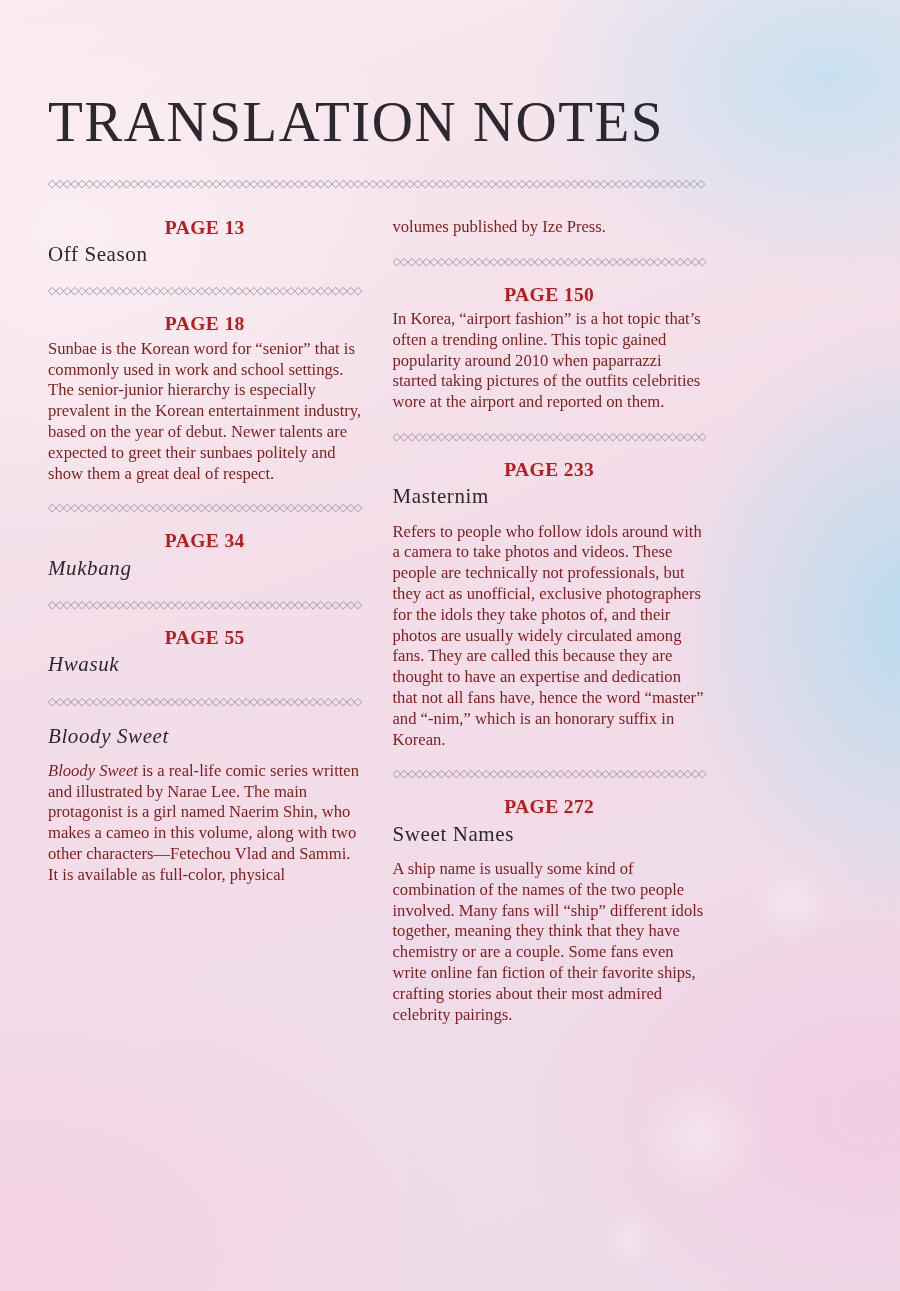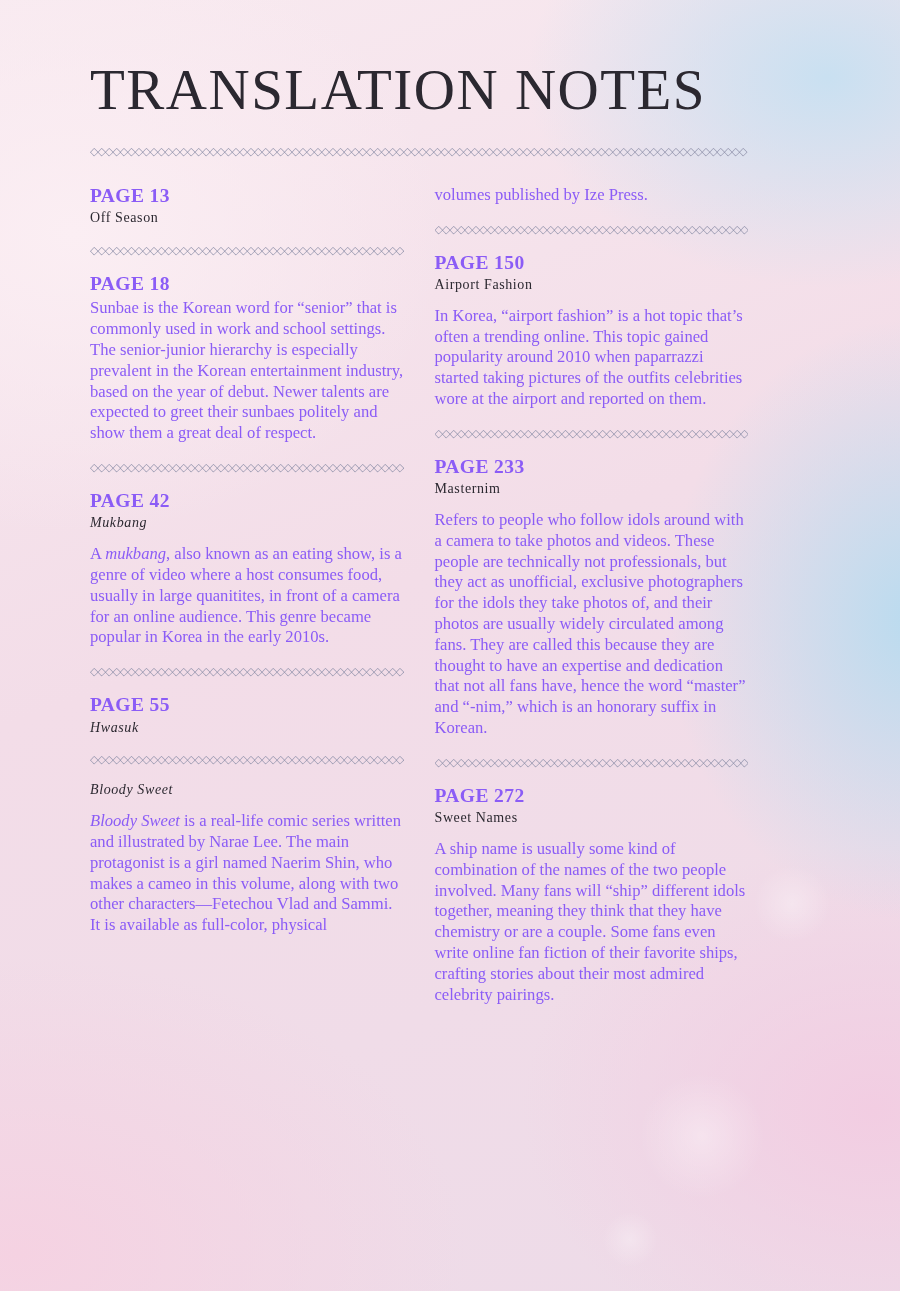--- a/index.html
+++ b/index.html
@@ -19,22 +19,22 @@
       radial-gradient(ellipse 430px 300px at 92% 6%, #c9e0f1 0%, rgba(201,224,241,0) 70%),
       radial-gradient(ellipse 360px 430px at 102% 48%, #b9dbef 0%, rgba(185,219,239,0) 70%),
       radial-gradient(ellipse 500px 380px at 97% 86%, #f2cde2 0%, rgba(242,205,226,0) 70%),
       radial-gradient(ellipse 640px 420px at 2% 97%, #f5d2e2 0%, rgba(245,210,226,0) 70%),
       radial-gradient(ellipse 520px 420px at 8% 18%, #fbeef3 0%, rgba(251,238,243,0) 72%),
       linear-gradient(160deg, #f8eaf0 0%, #f3dde8 45%, #eddbe8 100%);
   }
   .sheet {
     box-sizing: border-box;
     width: 658px;
-    margin: 0 0 0 90px;
-    padding-top: 60px;
+    margin: 0 0 0 48px;
+    padding-top: 92px;
   }
   h1.title {
     margin: 0;
     font-size: 57px;
     line-height: 1.05;
     font-weight: 400;
     letter-spacing: 1.5px;
     color: #2b2830;
     white-space: nowrap;
   }
@@ -60,35 +60,36 @@
   }
   .col {
     width: 313.5px;
   }
   .entry h2 {
     margin: 0 0 3px 0;
     font-size: 19.5px;
     line-height: 1.15;
     font-weight: 700;
     letter-spacing: 0.4px;
-    color: #8b5cf6;
+    color: #b91c1c;
+    text-align: center;
   }
   .entry h3 {
     margin: 0 0 12px 0;
-    font-size: 14px;
+    font-size: 21px;
     line-height: 1.2;
     font-weight: 400;
     letter-spacing: 0.6px;
     color: #2b2830;
   }
   .entry p, p.cont {
     margin: 0;
     font-size: 16.6px;
     line-height: 20.8px;
-    color: #8b5cf6;
+    color: #7f1d1d;
   }
   .divider.sect {
     width: 100%;
     margin: 16px 0 15px 0;
   }
   em { font-style: italic; }
 </style>
 </head>
 <body>
 
@@ -108,23 +109,22 @@
       </section>
       <div class="divider sect"><span>◇◇◇◇◇◇◇◇◇◇◇◇◇◇◇◇◇◇◇◇◇◇◇◇◇◇◇◇◇◇◇◇◇◇◇◇◇◇◇◇◇◇◇◇◇◇◇◇◇◇◇◇◇◇◇◇◇◇◇◇◇◇◇◇◇◇◇◇◇◇◇◇◇◇◇◇◇◇◇◇◇◇◇◇◇◇◇◇</span></div>
 
       <section class="entry">
         <h2>PAGE 18</h2>
         <p><span>Sunbae is the Korean word for “senior” that is commonly used in work and school settings. The senior-junior hierarchy is especially prevalent in the Korean entertainment industry, based on the year of debut. Newer talents are expected to greet their sunbaes politely and show them a great deal of respect.</span></p>
       </section>
       <div class="divider sect"><span>◇◇◇◇◇◇◇◇◇◇◇◇◇◇◇◇◇◇◇◇◇◇◇◇◇◇◇◇◇◇◇◇◇◇◇◇◇◇◇◇◇◇◇◇◇◇◇◇◇◇◇◇◇◇◇◇◇◇◇◇◇◇◇◇◇◇◇◇◇◇◇◇◇◇◇◇◇◇◇◇◇◇◇◇◇◇◇◇</span></div>
 
       <section class="entry">
-        <h2>PAGE 42</h2>
+        <h2>PAGE 34</h2>
         <h3><em>Mukbang</em></h3>
-        <p><span>A </span><em>mukbang</em><span>, also known as an eating show, is a genre of video where a host consumes food, usually in large quanitites, in front of a camera for an online audience. This genre became popular in Korea in the early 2010s.</span></p>
       </section>
       <div class="divider sect"><span>◇◇◇◇◇◇◇◇◇◇◇◇◇◇◇◇◇◇◇◇◇◇◇◇◇◇◇◇◇◇◇◇◇◇◇◇◇◇◇◇◇◇◇◇◇◇◇◇◇◇◇◇◇◇◇◇◇◇◇◇◇◇◇◇◇◇◇◇◇◇◇◇◇◇◇◇◇◇◇◇◇◇◇◇◇◇◇◇</span></div>
 
       <section class="entry">
         <h2>PAGE 55</h2>
         <h3><em>Hwasuk</em></h3>
       </section>
       <div class="divider sect"><span>◇◇◇◇◇◇◇◇◇◇◇◇◇◇◇◇◇◇◇◇◇◇◇◇◇◇◇◇◇◇◇◇◇◇◇◇◇◇◇◇◇◇◇◇◇◇◇◇◇◇◇◇◇◇◇◇◇◇◇◇◇◇◇◇◇◇◇◇◇◇◇◇◇◇◇◇◇◇◇◇◇◇◇◇◇◇◇◇</span></div>
 
       <section class="entry">
@@ -134,21 +134,20 @@
 
     </div>
 
     <div class="col">
 
       <p class="cont"><span>volumes published by Ize Press.</span></p>
       <div class="divider sect"><span>◇◇◇◇◇◇◇◇◇◇◇◇◇◇◇◇◇◇◇◇◇◇◇◇◇◇◇◇◇◇◇◇◇◇◇◇◇◇◇◇◇◇◇◇◇◇◇◇◇◇◇◇◇◇◇◇◇◇◇◇◇◇◇◇◇◇◇◇◇◇◇◇◇◇◇◇◇◇◇◇◇◇◇◇◇◇◇◇</span></div>
 
       <section class="entry">
         <h2>PAGE 150</h2>
-        <h3><span>Airport Fashion</span></h3>
         <p><span>In Korea, “airport fashion” is a hot topic that’s often a trending online. This topic gained popularity around 2010 when paparrazzi started taking pictures of the outfits celebrities wore at the airport and reported on them.</span></p>
       </section>
       <div class="divider sect"><span>◇◇◇◇◇◇◇◇◇◇◇◇◇◇◇◇◇◇◇◇◇◇◇◇◇◇◇◇◇◇◇◇◇◇◇◇◇◇◇◇◇◇◇◇◇◇◇◇◇◇◇◇◇◇◇◇◇◇◇◇◇◇◇◇◇◇◇◇◇◇◇◇◇◇◇◇◇◇◇◇◇◇◇◇◇◇◇◇</span></div>
 
       <section class="entry">
         <h2>PAGE 233</h2>
         <h3><span>Masternim</span></h3>
         <p><span>Refers to people who follow idols around with a camera to take photos and videos. These people are technically not professionals, but they act as unofficial, exclusive photographers for the idols they take photos of, and their photos are usually widely circulated among fans. They are called this because they are thought to have an expertise and dedication that not all fans have, hence the word “master” and “-nim,” which is an honorary suffix in Korean.</span></p>
       </section>
       <div class="divider sect"><span>◇◇◇◇◇◇◇◇◇◇◇◇◇◇◇◇◇◇◇◇◇◇◇◇◇◇◇◇◇◇◇◇◇◇◇◇◇◇◇◇◇◇◇◇◇◇◇◇◇◇◇◇◇◇◇◇◇◇◇◇◇◇◇◇◇◇◇◇◇◇◇◇◇◇◇◇◇◇◇◇◇◇◇◇◇◇◇◇</span></div>

